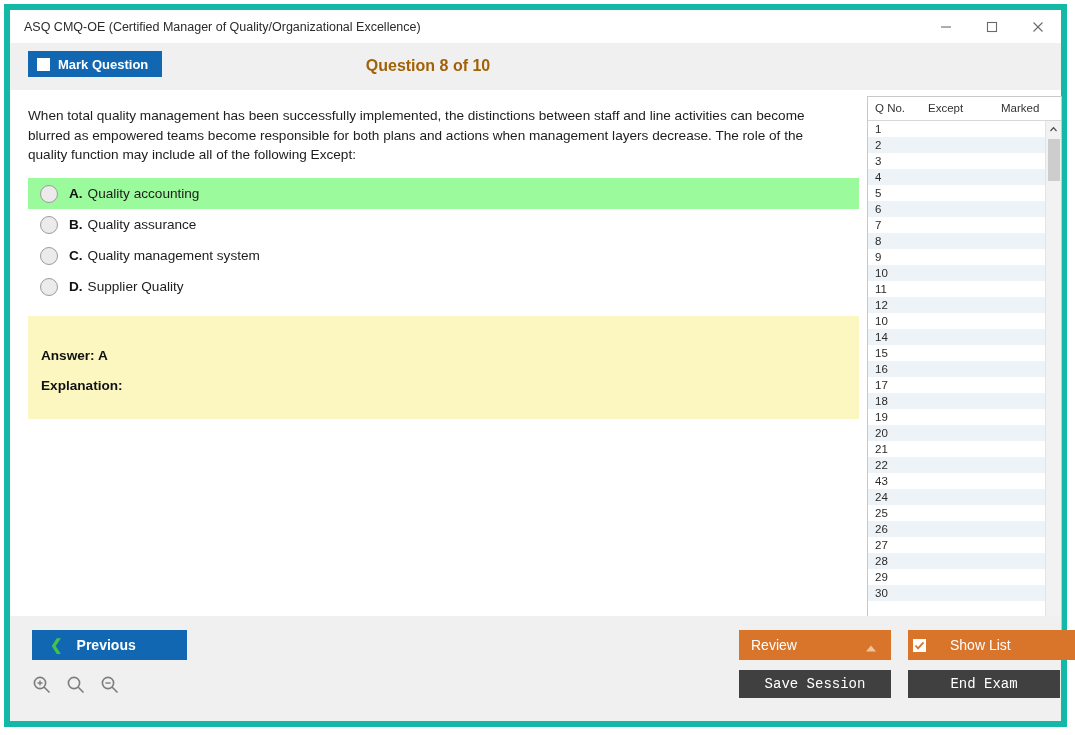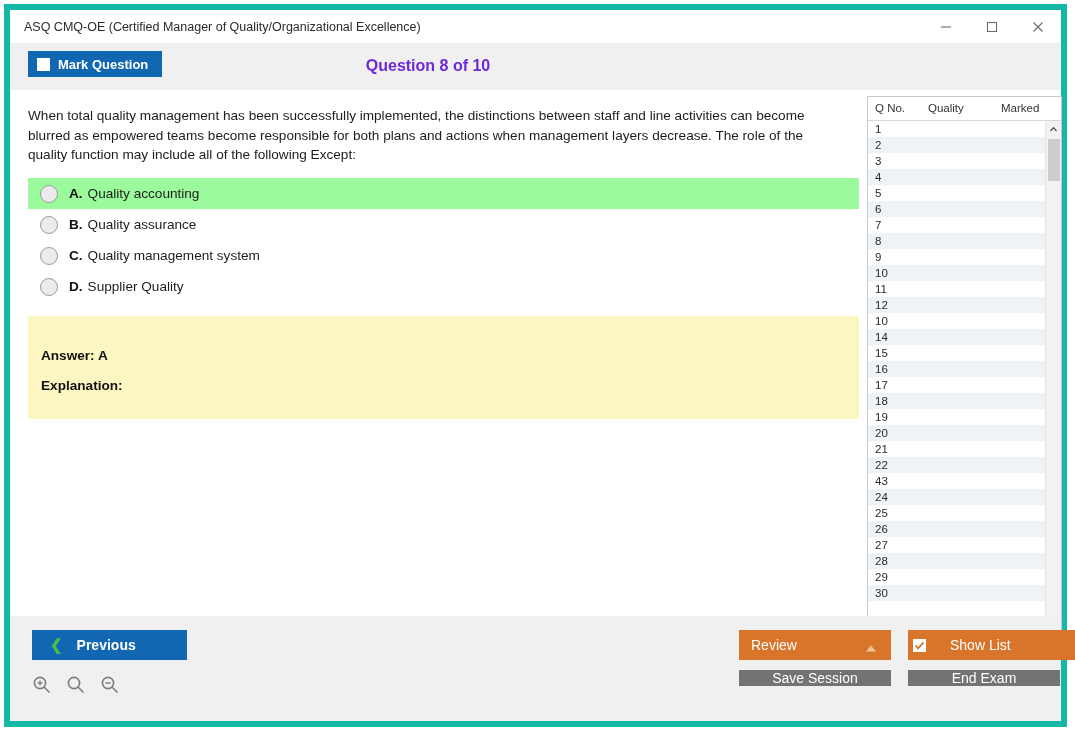--- a/index.html
+++ b/index.html
@@ -93,21 +93,21 @@
     flex: none;
   }
   .qnum {
     position: absolute;
     left: 0;
     right: 0;
     top: 14px;
     text-align: center;
     font-size: 16px;
     font-weight: bold;
-    color: #6d28d9;
+    color: #a16207;
     padding-right: 215px;
   }
 
   
   .content {
     position: absolute;
     left: 0;
     top: 80px;
     width: 100%;
     bottom: 0;
@@ -282,24 +282,25 @@
     font-weight: bold;
     height: 30px;
   }
   .btn-orange {
     background: #d9752b;
     color: #ffffff;
     font-size: 14px;
     height: 30px;
   }
   .btn-navy {
-    background: #737373;
+    background: #404040;
     color: #ffffff;
     font-size: 14px;
-    height: 16px;
+    height: 28px;
+    font-family: Liberation Mono, monospace;
   }
   .chev {
     font-size: 15px;
     color: #44c24a;
     font-weight: bold;
   }
   .zoombar {
     position: absolute;
     left: 22px;
     bottom: 22px;
@@ -373,21 +374,21 @@
       </div>
 
       <div class="answer-panel">
         <div class="answer-line l1">Answer: A</div>
         <div class="answer-line l2">Explanation:</div>
       </div>
 
       <div class="qlist">
         <div class="qlist-head">
           <span class="qh-no">Q No.</span>
-          <span class="qh-ans">Quality</span>
+          <span class="qh-ans">Except</span>
           <span class="qh-mark">Marked</span>
         </div>
         <div class="qlist-body" id="qlist-body">
             <div class="qrow">1</div>
             <div class="qrow alt">2</div>
             <div class="qrow">3</div>
             <div class="qrow alt">4</div>
             <div class="qrow">5</div>
             <div class="qrow alt">6</div>
             <div class="qrow">7</div>

